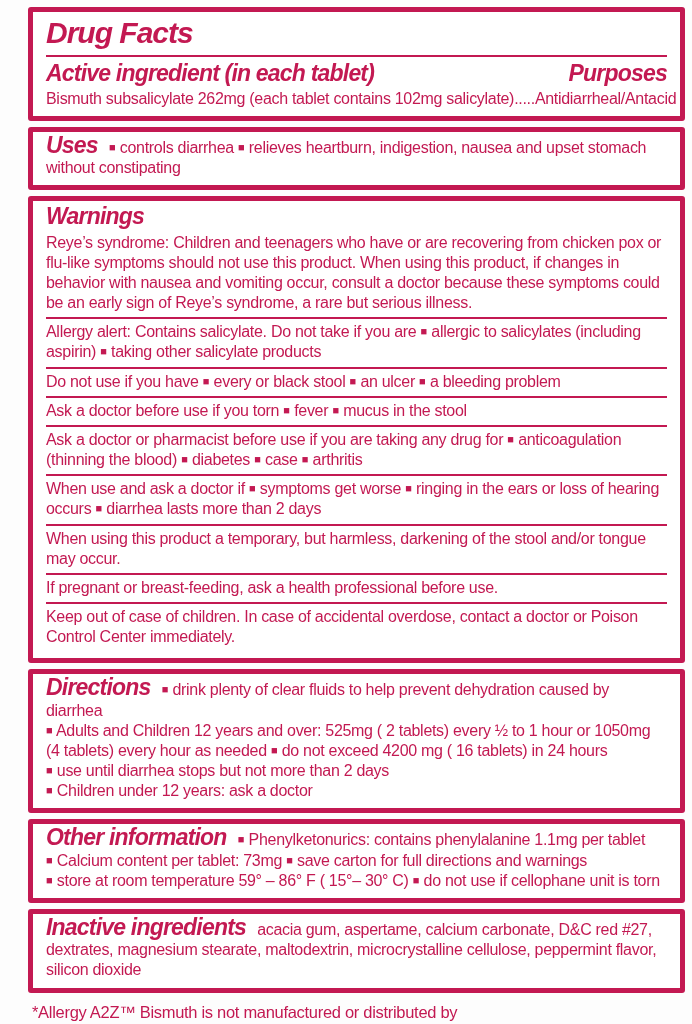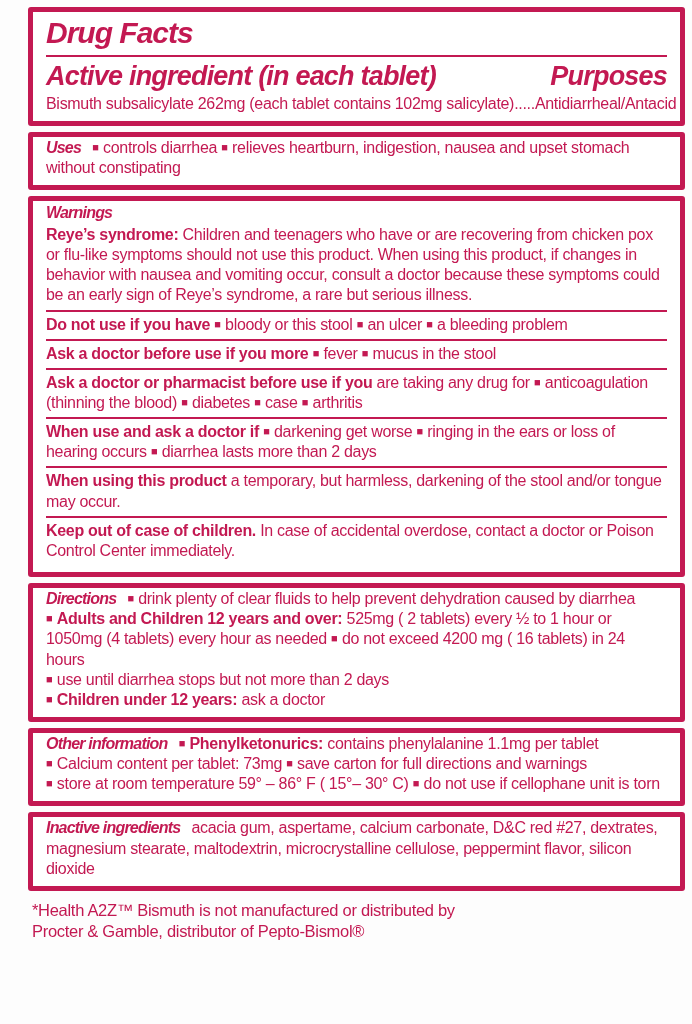--- a/index.html
+++ b/index.html
@@ -35,49 +35,49 @@
     letter-spacing:-1px;
     margin:1px 0 3px 0;
   }
   .thin-rule{
     border-bottom:2px solid var(--pink);
     margin:0 0 2px 0;
   }
   .ai-row{
     display:flex;
     justify-content:space-between;
-    font-size:27px;
+    font-size:23px;
     font-style:italic;
     font-weight:bold;
     letter-spacing:-0.8px;
     margin-top:2px;
   }
   .ai-line{
     white-space:nowrap;
     margin-top:1px;
   }
   .section-heading{
-    font-size:16px;
+    font-size:23px;
     font-style:italic;
     font-weight:bold;
     letter-spacing:-0.8px;
     margin-right:7px;
     line-height:1.1;
   }
   .warnings-heading{
     display:block;
     margin:2px 0 0 0;
   }
   .sub{
     padding:3px 0 4px 0;
   }
   .sub + .sub{
     border-top:2px solid var(--pink);
   }
-  .b{font-weight:bold;}
+  .b{font-weight:normal;}
   .sq{
     font-size:11px;
     line-height:1;
     vertical-align:2px;
     letter-spacing:0;
   }
   .flow{display:inline;text-align:center;}
   p{margin:0;}
   .footnote{
     margin:9px 0 10px 4px;
@@ -106,25 +106,27 @@
   <section class="box">
     <p>
       <span class="section-heading">Uses</span>
       <span class="flow"><span class="sq">■</span> <span>controls diarrhea</span> <span class="sq">■</span> <span>relieves heartburn, indigestion, nausea and upset stomach without constipating</span> </span>
     </p>
   </section>
 
   <section class="box">
     <span class="section-heading warnings-heading">Warnings</span>
     <div class="sub"><span class="b">Reye’s syndrome:</span> <span>Children and teenagers who have or are recovering from chicken pox or flu-like symptoms should not use this product.  When using this product, if changes in behavior with nausea and vomiting occur, consult a doctor because these symptoms could be an early sign of Reye’s syndrome, a rare but serious illness.</span> </div>
-    <div class="sub"><span class="b">Do not use if you have</span> <span class="sq">■</span> <span>bloody or this stool</span> <span class="sq">■</span> <span>an ulcer</span> <span class="sq">■</span> <span>a bleeding problem</span> </div>
-    <div class="sub"><span class="b">Ask a doctor before use if you more</span> <span class="sq">■</span> <span>fever</span> <span class="sq">■</span> <span>mucus in the stool</span> </div>
+    <div class="sub"><span class="b">Allergy alert:</span> <span>Contains salicylate. Do not take if you are</span> <span class="sq">■</span> <span>allergic to salicylates (including aspirin)</span> <span class="sq">■</span> <span>taking other salicylate products</span> </div>
+    <div class="sub"><span class="b">Do not use if you have</span> <span class="sq">■</span> <span>every or black stool</span> <span class="sq">■</span> <span>an ulcer</span> <span class="sq">■</span> <span>a bleeding problem</span> </div>
+    <div class="sub"><span class="b">Ask a doctor before use if you torn</span> <span class="sq">■</span> <span>fever</span> <span class="sq">■</span> <span>mucus in the stool</span> </div>
     <div class="sub"><span class="b">Ask a doctor or pharmacist before use if you</span> <span>are taking any drug for</span> <span class="sq">■</span> <span>anticoagulation (thinning the blood)</span> <span class="sq">■</span> <span>diabetes</span> <span class="sq">■</span> <span>case</span> <span class="sq">■</span> <span>arthritis</span> </div>
-    <div class="sub"><span class="b">When use and ask a doctor if</span> <span class="sq">■</span> <span>darkening get worse</span> <span class="sq">■</span> <span>ringing in the ears or loss of hearing occurs</span> <span class="sq">■</span> <span>diarrhea lasts more than 2 days</span> </div>
+    <div class="sub"><span class="b">When use and ask a doctor if</span> <span class="sq">■</span> <span>symptoms get worse</span> <span class="sq">■</span> <span>ringing in the ears or loss of hearing occurs</span> <span class="sq">■</span> <span>diarrhea lasts more than 2 days</span> </div>
     <div class="sub"><span class="b">When using this product</span> <span>a temporary, but harmless, darkening of the stool and/or tongue may occur.</span> </div>
+    <div class="sub"><span class="b">If pregnant or breast-feeding,</span> <span>ask a health professional before use.</span> </div>
     <div class="sub"><span class="b">Keep out of case of children.</span> <span>In case of accidental overdose, contact a doctor or Poison Control Center immediately.</span> </div>
   </section>
 
   <section class="box">
     <p>
       <span class="section-heading">Directions</span>
       <span class="flow"><span class="sq">■</span> <span>drink plenty of clear fluids to help prevent dehydration caused by diarrhea</span> <br><span class="sq">■</span> <span class="b">Adults and Children 12 years and over:</span> <span>525mg ( 2 tablets) every ½ to 1 hour or 1050mg (4 tablets) every hour as needed</span> <span class="sq">■</span> <span>do not exceed 4200 mg ( 16 tablets) in 24 hours</span> <br><span class="sq">■</span> <span>use until diarrhea stops but not more than 2 days</span> <br><span class="sq">■</span> <span class="b">Children under 12 years:</span> <span>ask a doctor</span> </span>
     </p>
   </section>
 
@@ -136,17 +138,17 @@
   </section>
 
   <section class="box">
     <p>
       <span class="section-heading">Inactive ingredients</span>
       <span class="flow">acacia gum, aspertame, calcium carbonate, D&amp;C red #27, dextrates, magnesium stearate, maltodextrin, microcrystalline cellulose, peppermint flavor, silicon dioxide</span>
     </p>
   </section>
 
   <div class="footnote">
-    <div>*Health A2Z™ Bismuth is not manufactured or distributed by</div>
+    <div>*Allergy A2Z™ Bismuth is not manufactured or distributed by</div>
     <div>Procter &amp; Gamble, distributor of Pepto-Bismol®</div>
   </div>
 
 </div>
 
 </body></html>

